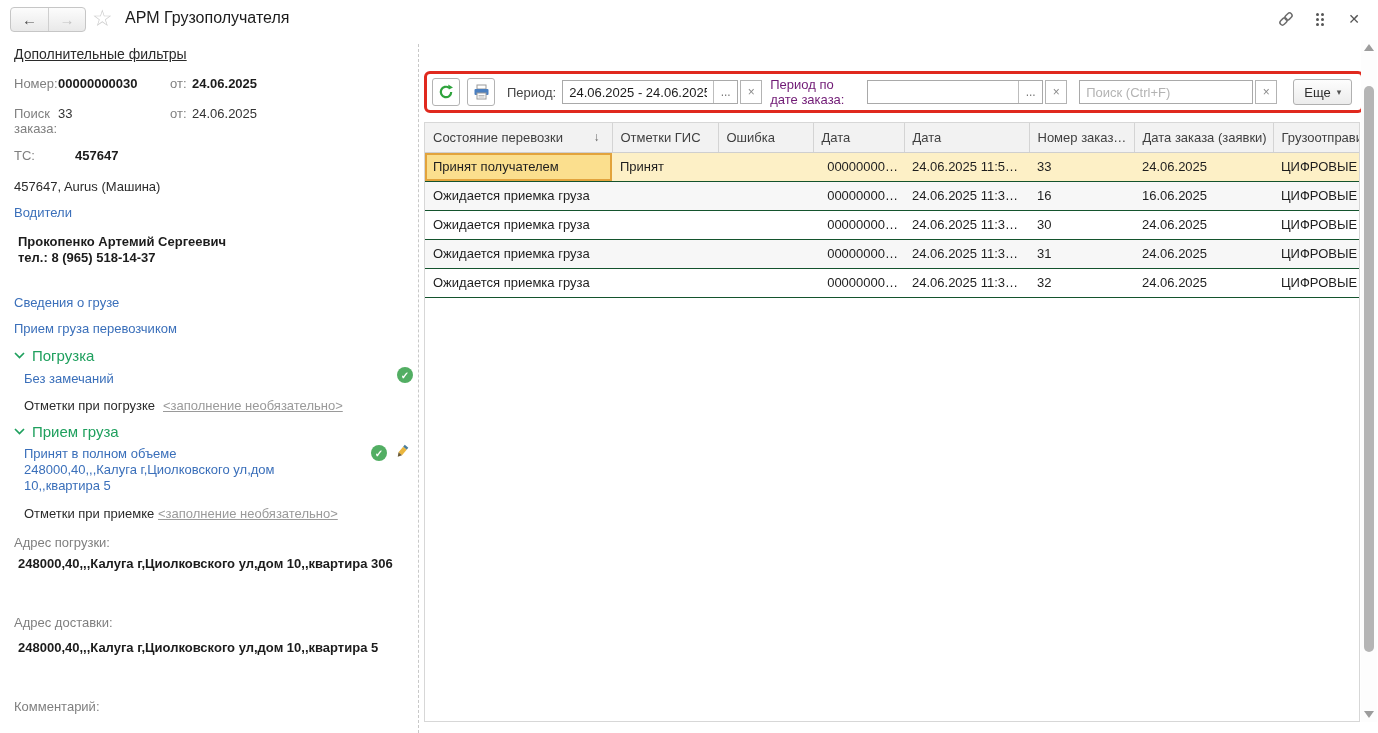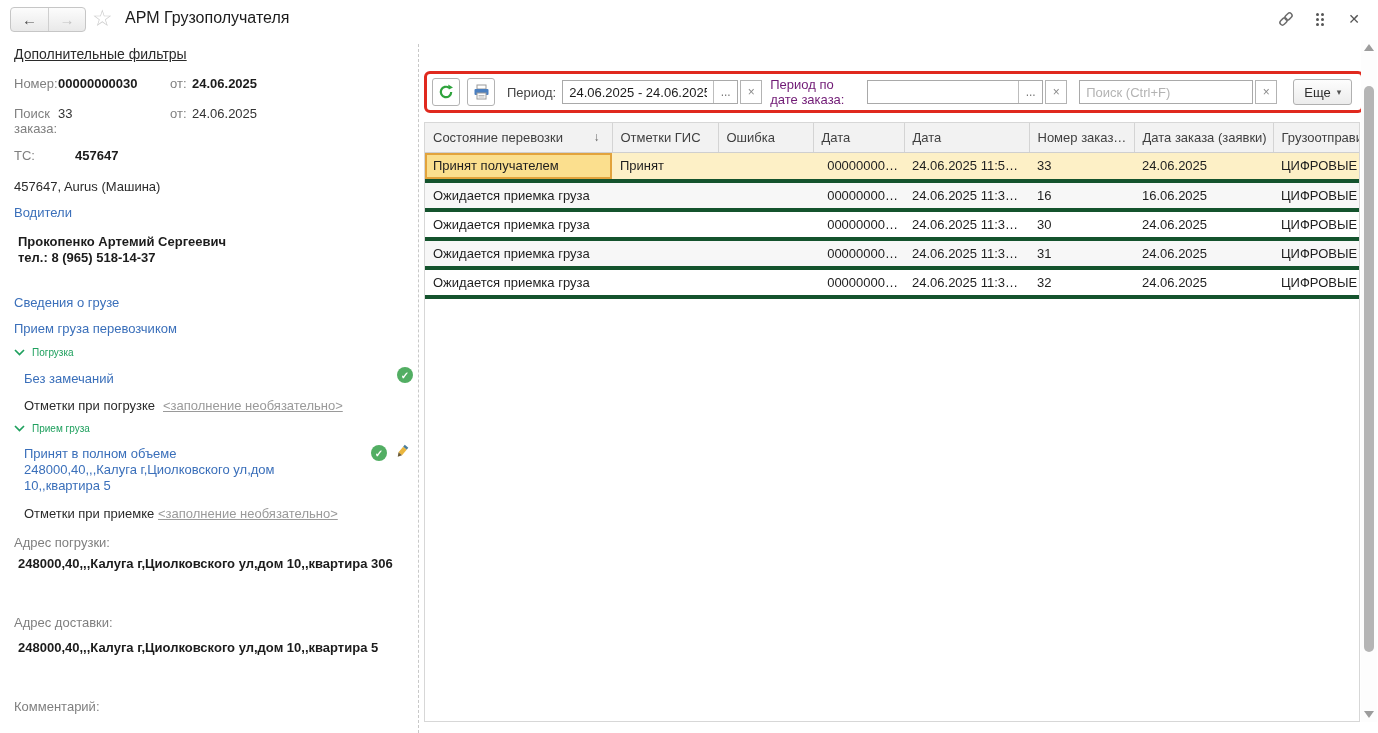--- a/index.html
+++ b/index.html
@@ -20,21 +20,21 @@
   .winicons { right:14px; top:10px; display:flex; gap:14px; align-items:center; }
   .winicon { width:20px; height:18px; display:flex; align-items:center; justify-content:center;
     cursor:pointer; color:#555; font-size:14px; }
 
   
   .lp-label { color:#7f7f7f; }
   .b { font-weight:bold; color:#1c1c1c; }
   .link { color:#3a6fba; cursor:pointer; }
   .link-dark { color:#2b2b2b; text-decoration:underline; font-size:14px; cursor:pointer; }
   .link-gray { color:#9a9a9a; text-decoration:underline; cursor:pointer; }
-  .section-h { color:#1fa05e; font-size:10px; display:flex; align-items:center; gap:7px; }
+  .section-h { color:#1fa05e; font-size:15px; display:flex; align-items:center; gap:7px; }
   .addr { font-weight:bold; color:#1c1c1c; white-space:nowrap; width:402px; overflow:hidden; }
   .splitter { left:418px; top:44px; bottom:0; border-left:1px dashed #c8c8c8; width:0; }
 
   .icon-check { width:16px; height:16px; border-radius:50%; background:#52ae63;
     display:flex; align-items:center; justify-content:center; color:#fff;
     font-size:10px; font-weight:bold; }
 
   
   .toolbar-outline { left:424px; top:71px; width:940px; height:42px;
     border:3px solid #e0291e; border-radius:6px; display:flex; align-items:center;
@@ -61,21 +61,21 @@
 
   
   .grid-wrap { left:424px; top:122px; width:936px; height:600px;
     border:1px solid #d7d7d7; background:#fff; overflow:hidden; }
   table.grid { border-collapse:collapse; table-layout:fixed; width:1000px; }
   .grid th { height:29px; background:#f2f2f2; border-right:1px solid #d4d4d4;
     border-bottom:1px solid #cfcfcf; font-weight:normal; color:#3f3f3f; text-align:left;
     padding:0 6px 0 8px; white-space:nowrap; overflow:hidden; }
   .grid th .sort { float:right; color:#666; font-size:12px; margin-right:6px; }
   .grid td { height:29px; padding:0 6px 0 8px; white-space:nowrap; overflow:hidden;
-    border-bottom:4px solid #14532d; color:#1e1e1e; }
+    border-bottom:1px solid #14532d; color:#1e1e1e; }
   .grid td.num { text-align:right; }
   .grid tbody tr { cursor:pointer; }
   .grid tbody tr:nth-child(even):not(.selected) { background:#f7f7f7; }
   .grid tbody tr.selected { background:#fdf0c6; }
   .grid tbody tr.selected td:first-child { background:#fbdf8e;
     box-shadow: inset 0 0 0 2px #e2a33c; }
 
   
   .vscroll { left:1361px; top:40px; width:16px; height:682px; background:#fdfdfd; }
   .varrow { position:absolute; left:3px; width:0; height:0;

